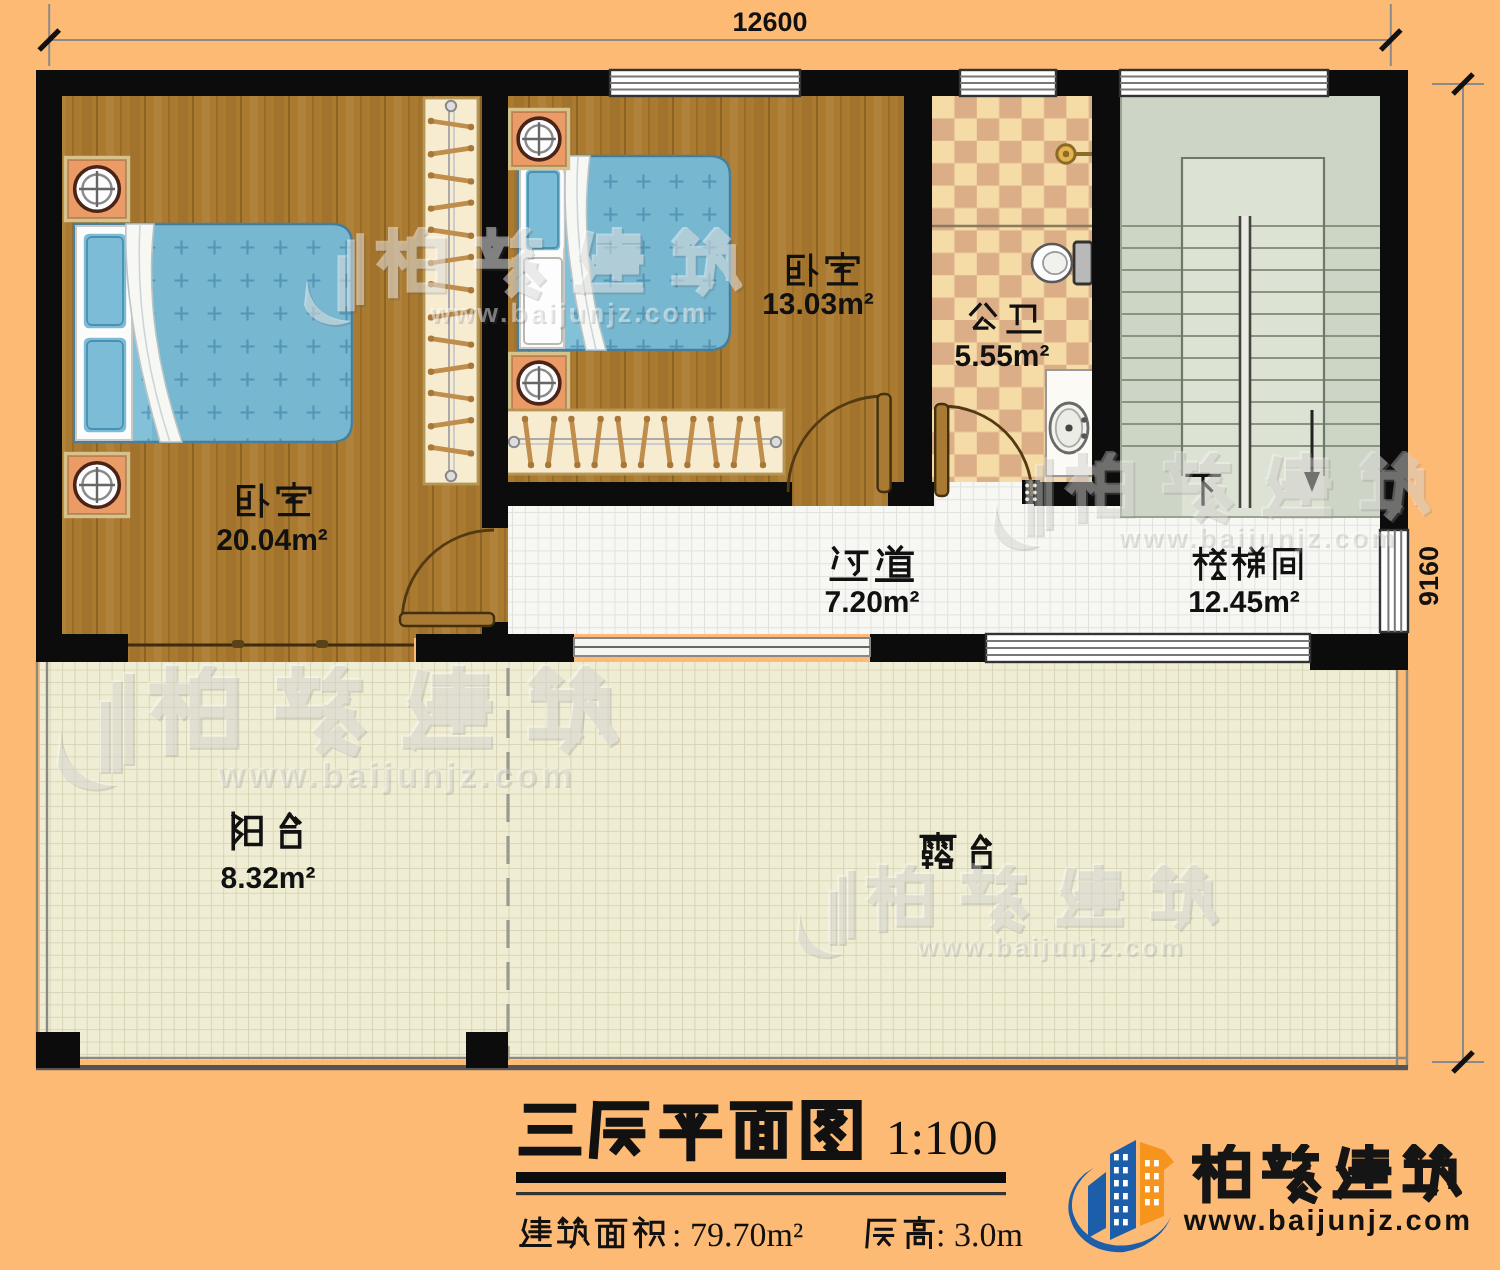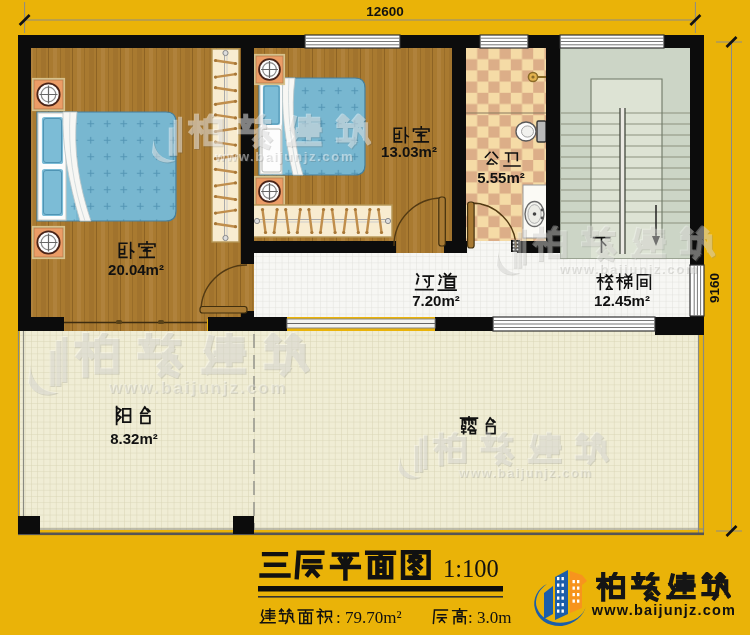--- a/index.html
+++ b/index.html
@@ -1,14 +1,14 @@
 <!DOCTYPE html>
 <html><head><meta charset="utf-8"><style>
 html,body{margin:0;padding:0;background:#fff;}
-#page{position:relative;width:750px;height:635px;background:#eab308;overflow:hidden;}
+#page{position:relative;width:750px;height:635px;background:#fdba74;overflow:hidden;}
 </style></head><body>
 <div id="page">
 <svg width="750" height="635" viewBox="0 0 750 635">
 <defs>
 <symbol id="g-wo" viewBox="0 0 100 100">
           <path d="M52,12 H12 V86 H52 M12,45 H40 M40,28 V68 M12,68 H40 M72,8 V90 M72,46 L88,58" fill="none" stroke="currentColor" stroke-width="8.5" stroke-linecap="square"></path>
         </symbol>
 <symbol id="b-wo" viewBox="0 0 100 100">
           <path d="M52,12 H12 V86 H52 M12,45 H40 M40,28 V68 M12,68 H40 M72,8 V90 M72,46 L88,58" fill="none" stroke="currentColor" stroke-width="14" stroke-linecap="square"></path>
         </symbol>

